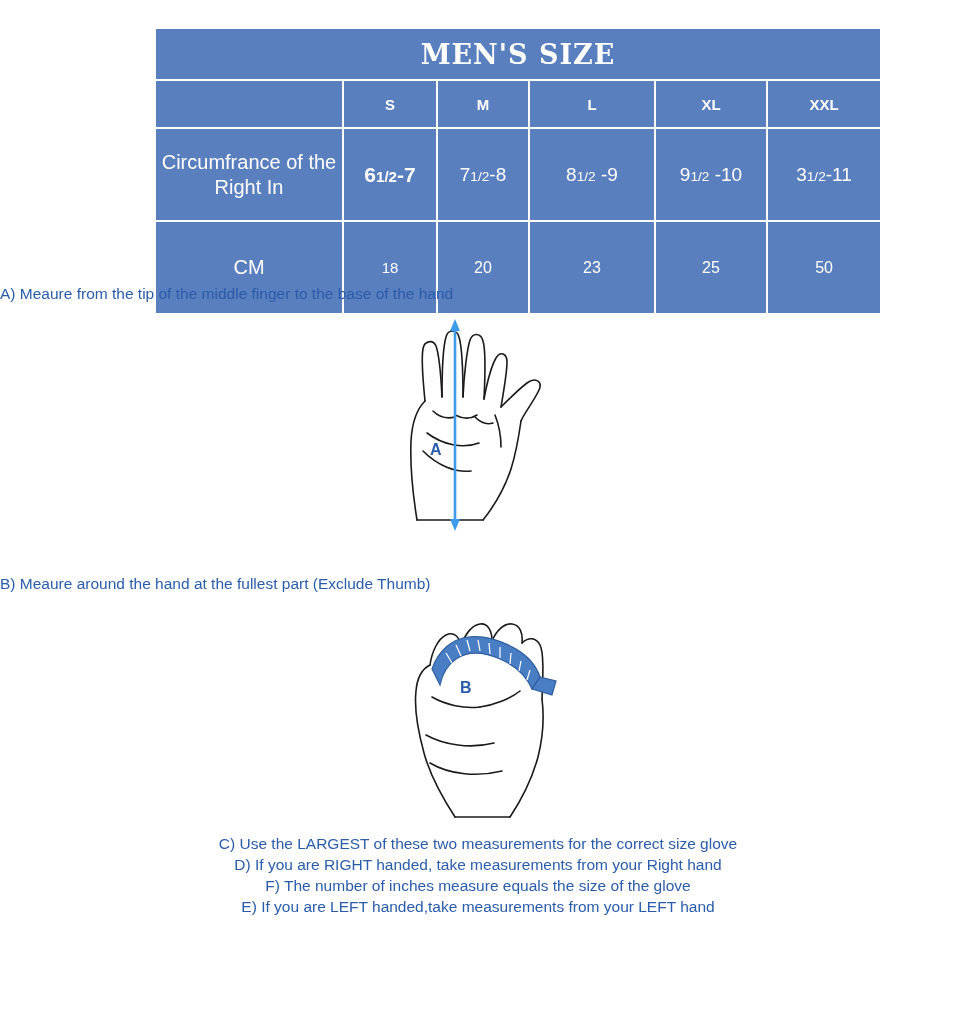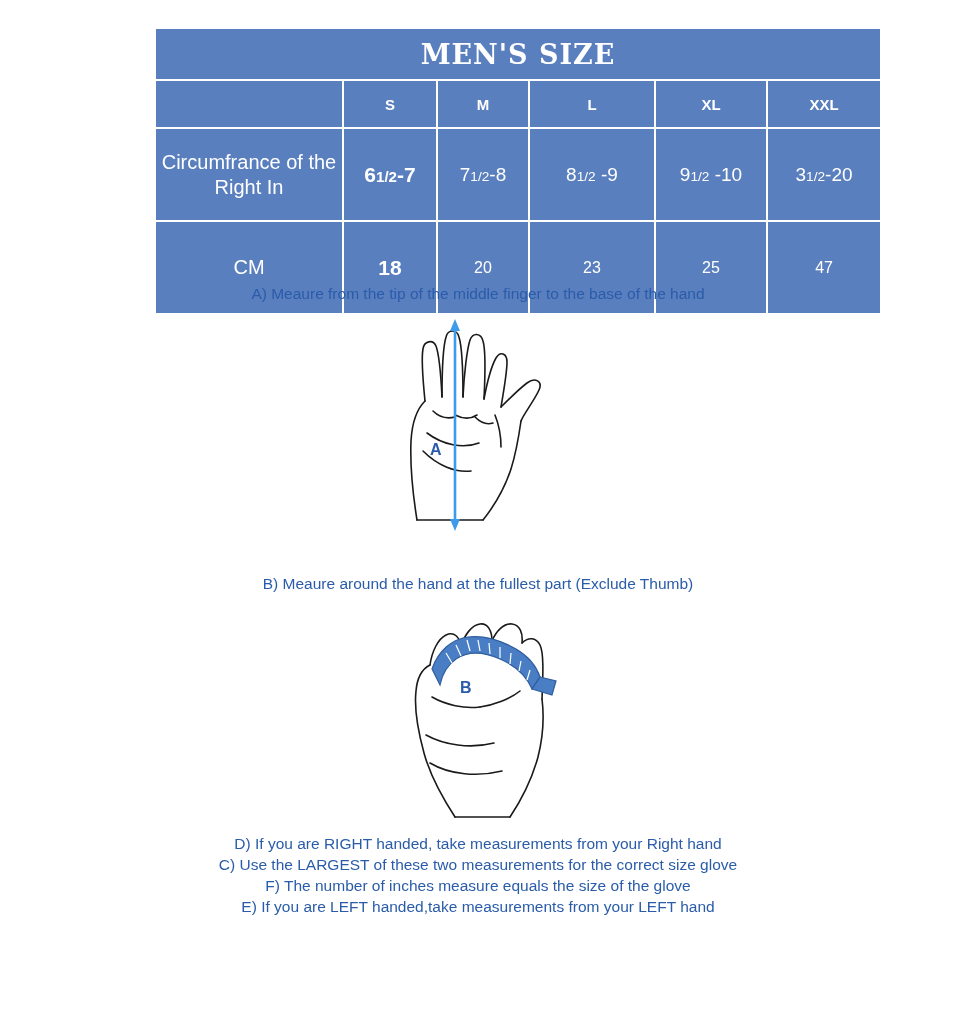--- a/index.html
+++ b/index.html
@@ -76,41 +76,40 @@
   }
   .val-cell.bold {
     font-weight: bold;
     font-size: 21px;
   }
   .cm-cell {
     height: 56px;
     font-size: 16px;
   }
   .cm-cell.bold {
-    font-weight: bold;
-    font-size: 21px;
+    font-weight: normal;
+    font-size: 15px;
   }
   .frac {
     font-size: 0.72em;
     vertical-align: baseline;
   }
 
   
   col.c0 { width: 186px; }
   col.c1 { width: 92px; }
   col.c2 { width: 90px; }
   col.c3 { width: 124px; }
   col.c4 { width: 110px; }
   col.c5 { width: 112px; }
 
   
   .caption {
     position: absolute;
     width: 100%;
-    text-align: center;
     font-size: 15.5px;
     color: #2a5caa;
   }
   #cap-a { top: 285px; }
   #cap-b { top: 575px; }
 
   .notes {
     position: absolute;
     left: 0;
     top: 833px;
@@ -160,29 +159,29 @@
           <td class="hdr-cell">L</td>
           <td class="hdr-cell">XL</td>
           <td class="hdr-cell">XXL</td>
         </tr>
         <tr>
           <td class="row-label">Circumfrance of the Right In</td>
           <td class="val-cell bold"><span>6</span><span class="frac">1/2</span><span>-7</span></td>
           <td class="val-cell"><span>7</span><span class="frac">1/2</span><span>-8</span></td>
           <td class="val-cell"><span>8</span><span class="frac">1/2</span><span> -9</span></td>
           <td class="val-cell"><span>9</span><span class="frac">1/2</span><span> -10</span></td>
-          <td class="val-cell"><span>3</span><span class="frac">1/2</span><span>-20</span></td>
+          <td class="val-cell"><span>3</span><span class="frac">1/2</span><span>-11</span></td>
         </tr>
         <tr>
           <td class="row-label center">CM</td>
           <td class="cm-cell bold">18</td>
           <td class="cm-cell">20</td>
           <td class="cm-cell">23</td>
           <td class="cm-cell">25</td>
-          <td class="cm-cell">47</td>
+          <td class="cm-cell">50</td>
         </tr>
       </tbody>
     </table>
   </div>
 
   <div class="caption" id="cap-a">A) Meaure from the tip of the middle finger to the base of the hand</div>
 
   <div class="figure" id="fig-a">
     <svg width="250" height="245" viewBox="0 0 250 245">
       <g fill="none" stroke="#1a1a1a" stroke-width="1.6" stroke-linecap="round" stroke-linejoin="round">
@@ -254,19 +253,19 @@
           <line x1="170" y1="85" x2="167" y2="95"></line>
         </g>
 
         <path d="M180 92 L196 96 L192 110 L172 104 Z" fill="#4a7ec4" stroke="#2f5d9e" stroke-width="1.2"></path>
       </g>
       <text class="fig-label" x="100" y="108">B</text>
     </svg>
   </div>
 
   <div class="notes">
+    <div>C) Use the LARGEST of these two measurements for the correct size glove</div>
     <div>D) If you are RIGHT handed, take measurements from your Right hand</div>
-    <div>C) Use the LARGEST of these two measurements for the correct size glove</div>
     <div>F) The number of inches measure equals the size of the glove</div>
     <div>E) If you are LEFT handed,take measurements from your LEFT hand</div>
   </div>
 
 </div>
 
 </body></html>

